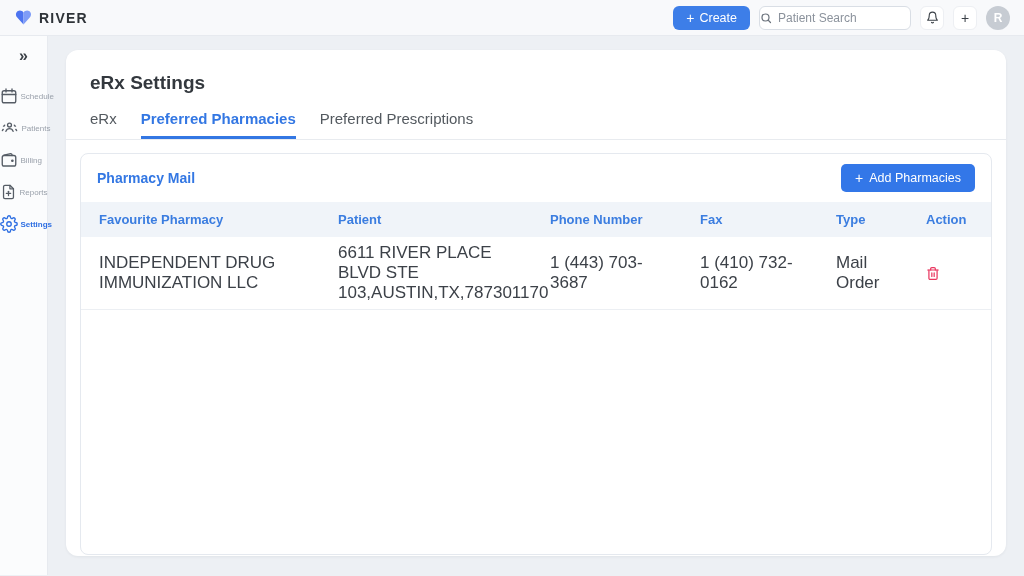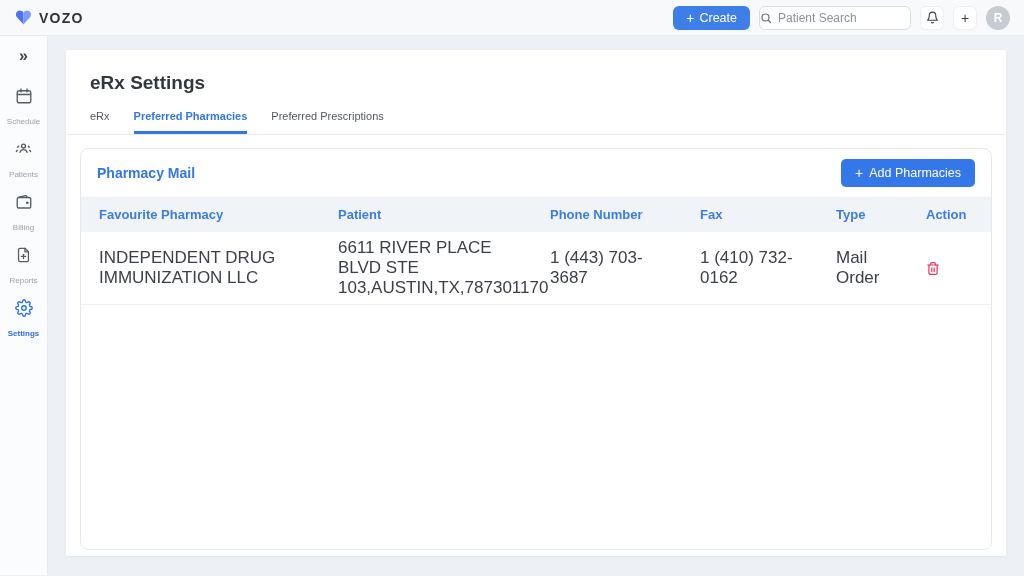--- a/index.html
+++ b/index.html
@@ -29,33 +29,33 @@
   .avatar { width:24px; height:24px; border-radius:50%; background:#c7ccd3; color:#fff;
             font-size:12px; font-weight:700; display:flex; align-items:center;
             justify-content:center; cursor:pointer; }
 
   
   .shell { display:flex; height:539px; }
   .sidebar { width:48px; background:#fbfcfd; border-right:1px solid #e7eaef;
              display:flex; flex-direction:column; align-items:center; padding-top:12px; }
   .collapse-btn { font-size:16px; font-weight:700; color:#3a4047; cursor:pointer;
                   margin-bottom:16px; line-height:1; }
-  .nav-item { width:48px; display:flex; flex-direction:column; align-items:center;
-              gap:12px; padding:7px 0; cursor:pointer; }
+  .nav-item { width:48px; display:flex; flex-direction:row; align-items:center;
+              gap:3px; padding:7px 0; cursor:pointer; }
   .nav-item svg { stroke:#565d66; }
   .nav-item .nav-label { font-size:8px; color:#9aa1ab; }
   .nav-item.active svg { stroke:#2e6fe2; }
   .nav-item.active .nav-label { color:#2e6fe2; font-weight:600; }
 
   .content { flex:1; padding:14px 18px 0 18px; }
-  .card { background:#fff; border-radius:2px; height:506px;
+  .card { background:#fff; border-radius:12px; height:506px;
           box-shadow:0 1px 3px rgba(20,30,50,.06); }
   .page-title { font-size:19px; font-weight:700; color:#33383e; padding:22px 24px 16px; }
   .tabs { display:flex; gap:24px; padding:0 24px; border-bottom:1px solid #e8ebef; }
-  .tab { font-size:11px; color:#53595f; padding-bottom:9px; cursor:pointer;
+  .tab { font-size:15px; color:#53595f; padding-bottom:9px; cursor:pointer;
          border-bottom:3px solid transparent; }
   .tab.active { color:#3377e3; font-weight:600; border-bottom-color:#3377e3; }
 
   
   .panel { margin:13px 14px; border:1px solid #e5e9ef; border-radius:8px; height:402px;
            overflow:hidden; display:flex; flex-direction:column; background:#fff; }
   .panel-head { display:flex; align-items:center; justify-content:space-between;
                 padding:10px 16px 10px 16px; }
   .panel-title { color:#3377e3; font-size:14px; font-weight:700; }
   .add-btn { background:#3377e8; color:#fff; border:none; border-radius:5px;
@@ -81,21 +81,21 @@
 <body>
 
 <header class="topbar">
   <div class="brand">
     <span style="display:flex;">
       <svg width="19" height="17" viewBox="0 0 24 22" fill="none">
         <path d="M12 20 3.6 10.6C1.4 8 2 4.2 4.8 2.6c2.4-1.4 5.5-.6 7.2 1.8z" fill="#4d74f0"></path>
         <path d="M12 20 20.4 10.6C22.6 8 22 4.2 19.2 2.6 16.8 1.2 13.7 2 12 4.4z" fill="#7e9cf7"></path>
       </svg>
     </span>
-    <span class="brand-name">VOZO</span>
+    <span class="brand-name">RIVER</span>
   </div>
 
   <div class="topbar-right">
     <button class="create-btn">
       <span class="create-plus">+</span>
       <span>Create</span>
     </button>
 
     <div class="search-box">
       <span style="display:flex;">

